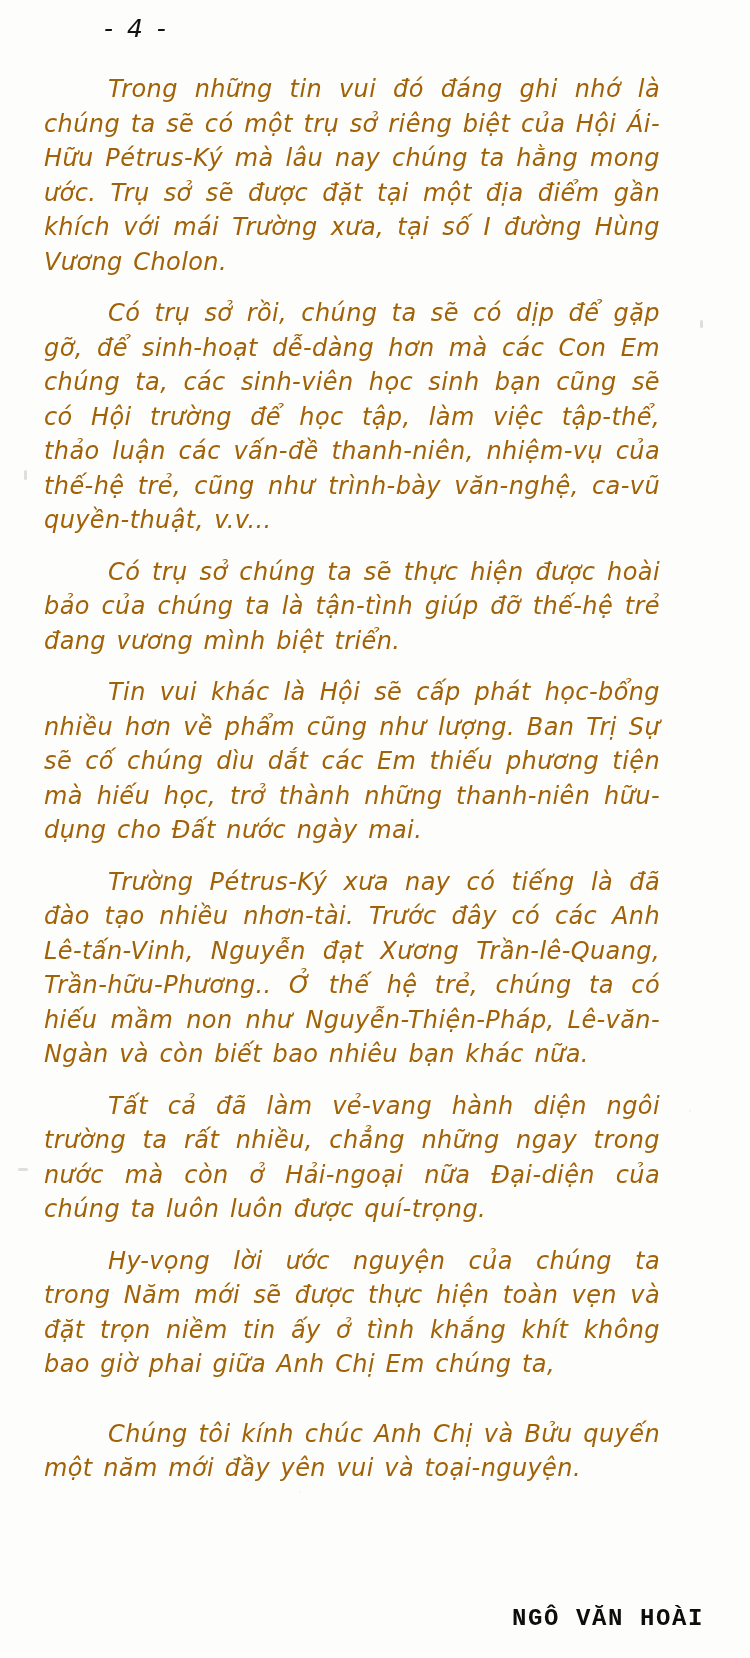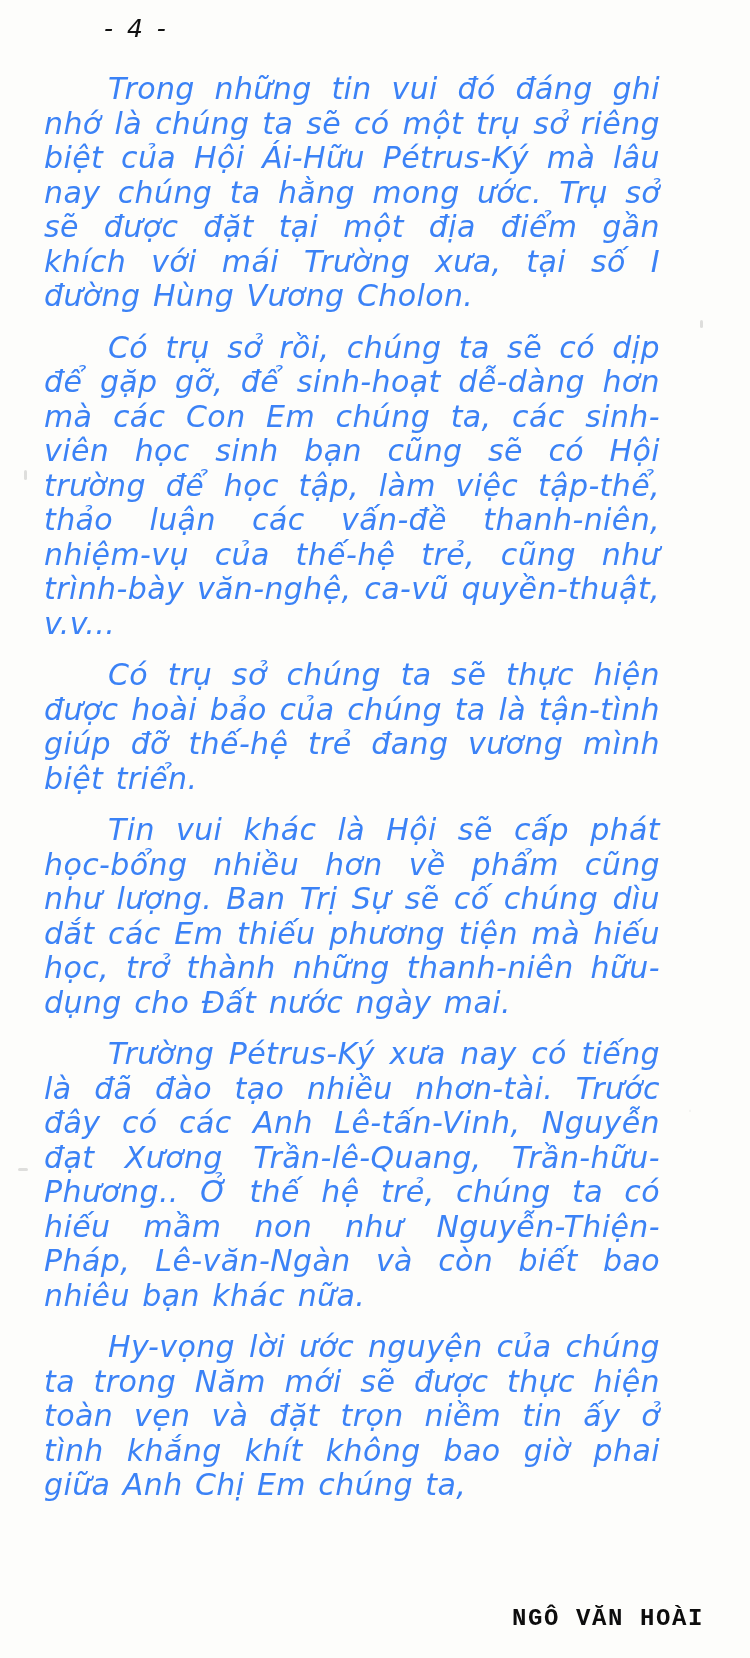--- a/index.html
+++ b/index.html
@@ -50,25 +50,25 @@
   .body-text {
     position: absolute;
     top: 72px;
     left: 44px;
     width: 616px;
   }
   p.para {
     margin: 0 0 17px 0;
     font-family: "DejaVu Sans", sans-serif;
     font-style: italic;
-    font-size: 30px;
+    font-size: 24px;
     line-height: 34.5px;
     letter-spacing: 0.4px;
     word-spacing: 2.5px;
-    color: #3b82f6;
+    color: #a16207;
     text-align: justify;
     text-indent: 64px;
     -webkit-font-smoothing: none;
   }
   p.para.last-gap { margin-bottom: 35px; }
   .signature {
     position: absolute;
     left: 0;
     right: 46px;
     bottom: 26px;
@@ -97,18 +97,20 @@
   <div class="edge-mark m3"></div>
 
   <div class="page-number">- 4 -</div>
 
   <div class="body-text">
     <p class="para">Trong những tin vui đó đáng ghi nhớ là chúng ta sẽ có một trụ sở riêng biệt của Hội Ái-Hữu Pétrus-Ký mà lâu nay chúng ta hằng mong ước. Trụ sở sẽ được đặt tại một địa điểm gần khích với mái Trường xưa, tại số I đường Hùng Vương Cholon.</p>
     <p class="para">Có trụ sở rồi, chúng ta sẽ có dịp để gặp gỡ, để sinh-hoạt dễ-dàng hơn mà các Con Em chúng ta, các sinh-viên học sinh bạn cũng sẽ có Hội trường để học tập, làm việc tập-thể, thảo luận các vấn-đề thanh-niên, nhiệm-vụ của thế-hệ trẻ, cũng như trình-bày văn-nghệ, ca-vũ quyền-thuật, v.v...</p>
     <p class="para">Có trụ sở chúng ta sẽ thực hiện được hoài bảo của chúng ta là tận-tình giúp đỡ thế-hệ trẻ đang vương mình biệt triển.</p>
     <p class="para">Tin vui khác là Hội sẽ cấp phát học-bổng nhiều hơn về phẩm cũng như lượng. Ban Trị Sự sẽ cố chúng dìu dắt các Em thiếu phương tiện mà hiếu học, trở thành những thanh-niên hữu-dụng cho Đất nước ngày mai.</p>
     <p class="para">Trường Pétrus-Ký xưa nay có tiếng là đã đào tạo nhiều nhơn-tài. Trước đây có các Anh Lê-tấn-Vinh, Nguyễn đạt Xương Trần-lê-Quang, Trần-hữu-Phương.. Ở thế hệ trẻ, chúng ta có hiếu mầm non như Nguyễn-Thiện-Pháp, Lê-văn-Ngàn và còn biết bao nhiêu bạn khác nữa.</p>
+    <p class="para">Tất cả đã làm vẻ-vang hành diện ngôi trường ta rất nhiều, chẳng những ngay trong nước mà còn ở Hải-ngoại nữa Đại-diện của chúng ta luôn luôn được quí-trọng.</p>
     <p class="para last-gap">Hy-vọng lời ước nguyện của chúng ta trong Năm mới sẽ được thực hiện toàn vẹn và đặt trọn niềm tin ấy ở tình khắng khít không bao giờ phai giữa Anh Chị Em chúng ta,</p>
+    <p class="para">Chúng tôi kính chúc Anh Chị và Bửu quyến một năm mới đầy yên vui và toại-nguyện.</p>
   </div>
 
   <div class="signature">NGÔ VĂN HOÀI</div>
 
 </div>
 
 </body></html>

